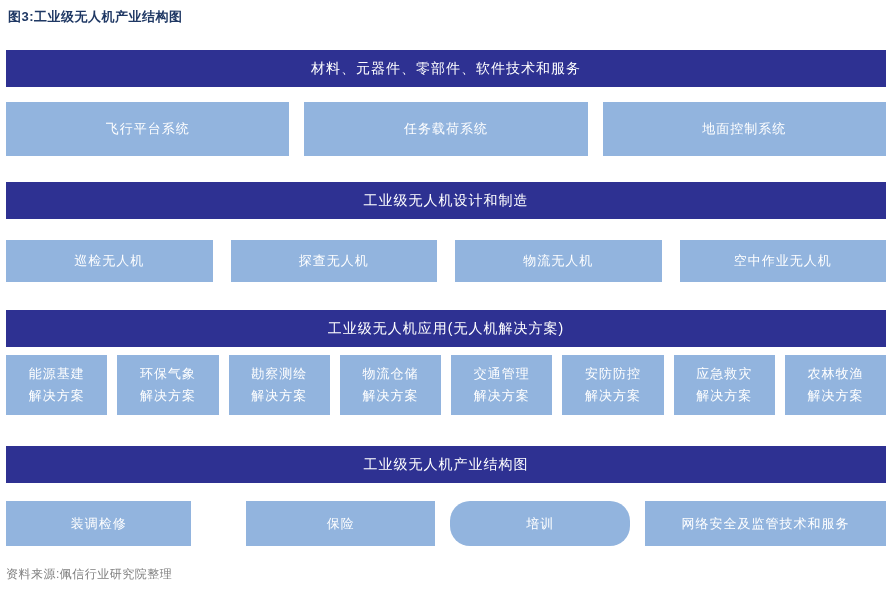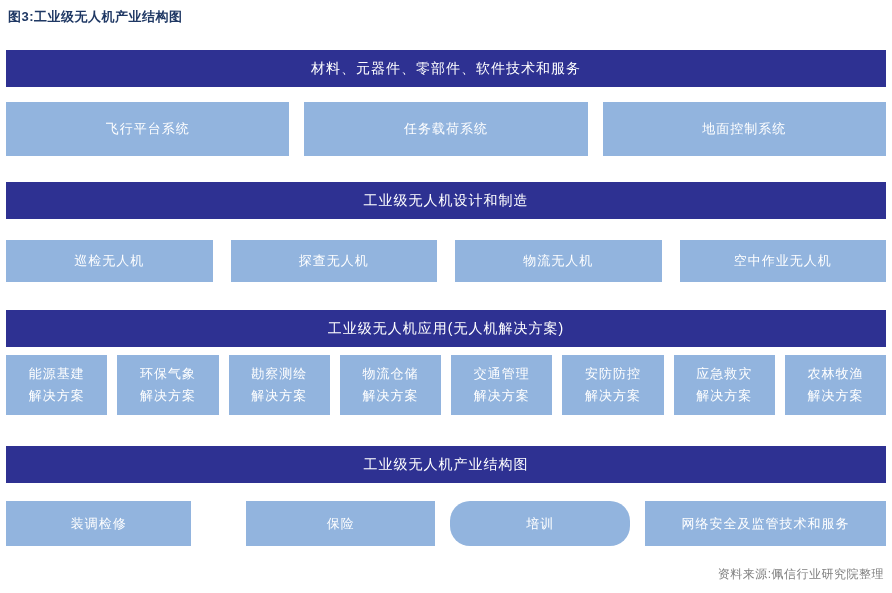--- a/index.html
+++ b/index.html
@@ -63,21 +63,21 @@
     line-height: 22px;
     font-size: 13px;
   }
   .row-4b { margin-top: 18px; gap: 15px; }
   .row-4b .box { height: 45px; }
   .row-4b .box:nth-child(2) { flex-grow: 1.02; margin-left: 40px; }
   .row-4b .box:nth-child(3) { flex-grow: 0.97; border-radius: 20px; }
   .row-4b .box:nth-child(4) { flex-grow: 1.3; }
   .source-note {
     margin-top: 20px;
-    text-align: right;
+    text-align: left;
     font-size: 12px;
     color: var(--source-color, #808080);
     padding-right: 2px;
     letter-spacing: 0.5px;
   }
 </style>
 </head>
 <body>
 
 <div class="page">

